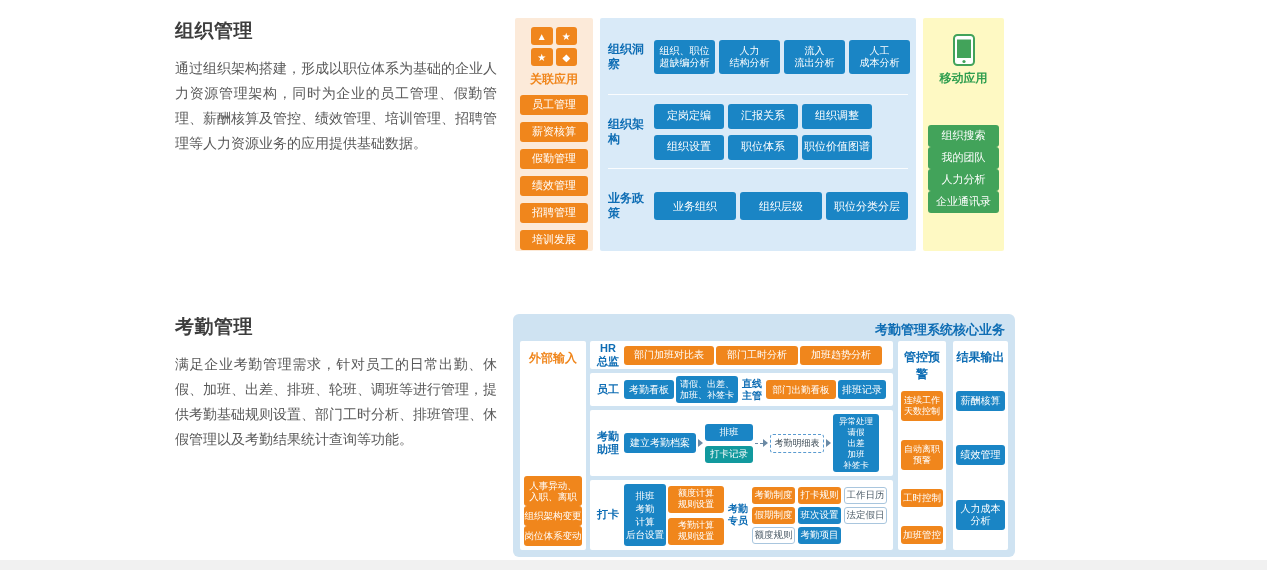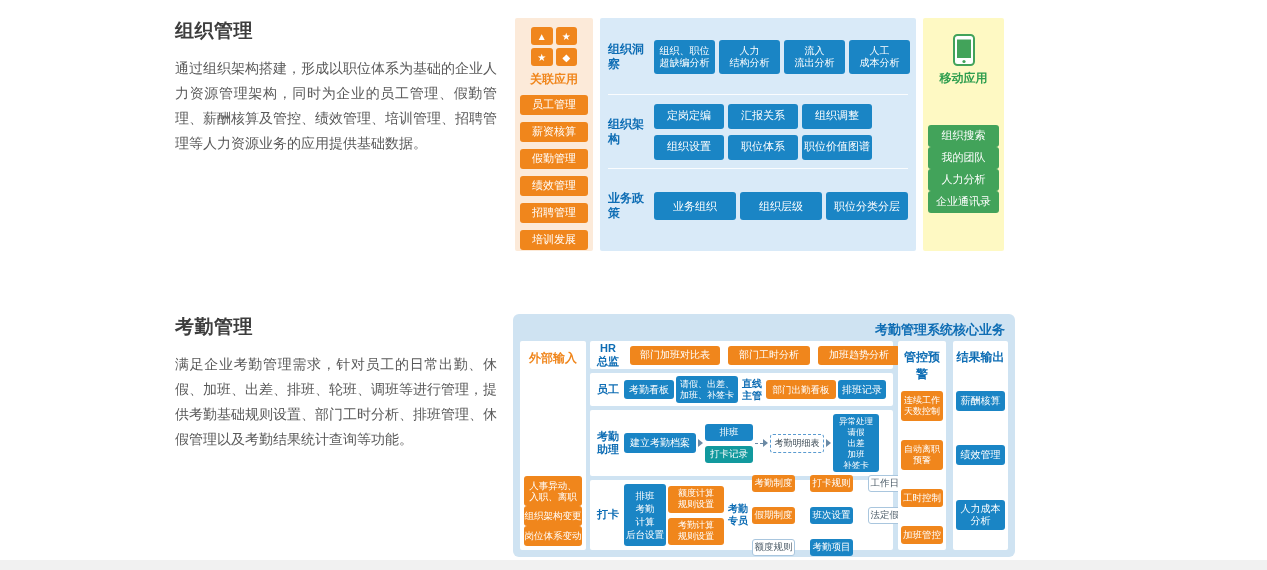--- a/index.html
+++ b/index.html
@@ -64,30 +64,30 @@
   .att-col .hdr{font-size:12px;font-weight:bold;text-align:center;margin:5px 0 8px;white-space:pre-line}
   .vbtns{flex:1;display:flex;flex-direction:column}
   .col-input{left:7px;top:27px;width:66px;height:209px;padding:4px}
   .col-input .vbtns{justify-content:flex-end}
   .col-control{left:385px;top:27px;width:48px;height:209px;padding:3px 3px 6px}
   .col-control .vbtns{justify-content:space-between}
   .col-output{left:440px;top:27px;width:55px;height:209px;padding:3px}
   .col-output .vbtns{justify-content:space-around}
 
   .col-main{position:absolute;left:77px;top:27px;width:303px;height:209px;display:flex;flex-direction:column;gap:4px}
-  .m-row{background:#fff;border-radius:2px;display:flex;align-items:center;padding:0 4px;gap:8px}
+  .m-row{background:#fff;border-radius:2px;display:flex;align-items:center;padding:0 4px;gap:2px}
   .m-row .lab{width:28px;flex:none;color:#0e6db4;font-weight:bold;font-size:11px;text-align:center;
               white-space:pre-line;line-height:1.2}
   .m-row .sub{width:24px;font-size:10px}
   .r1{height:28px}
   .r2{height:33px;gap:2px}
   .r3{height:66px;gap:2px}
   .r4{height:70px;gap:2px}
   .stack{display:flex;flex-direction:column;gap:5px;flex:none}
-  .rulegrid{display:grid;grid-template-columns:repeat(3,43px);gap:15px;flex:none}
+  .rulegrid{display:grid;grid-template-columns:repeat(3,43px);gap:3px;flex:none}
   .rulegrid .btn{height:17px;font-size:9.5px;width:auto}
 
   .arr{width:0;height:0;border-top:4px solid transparent;border-bottom:4px solid transparent;
        border-left:5px solid #6b8aa5;flex:none}
   .connector{display:flex;align-items:center;flex:none}
   .dash{width:8px;border-top:1px dashed #6b8aa5}
 
   .footer-strip{position:absolute;left:0;bottom:0;width:100%;height:10px;background:#f1f1f1}
 </style>
 </head>

